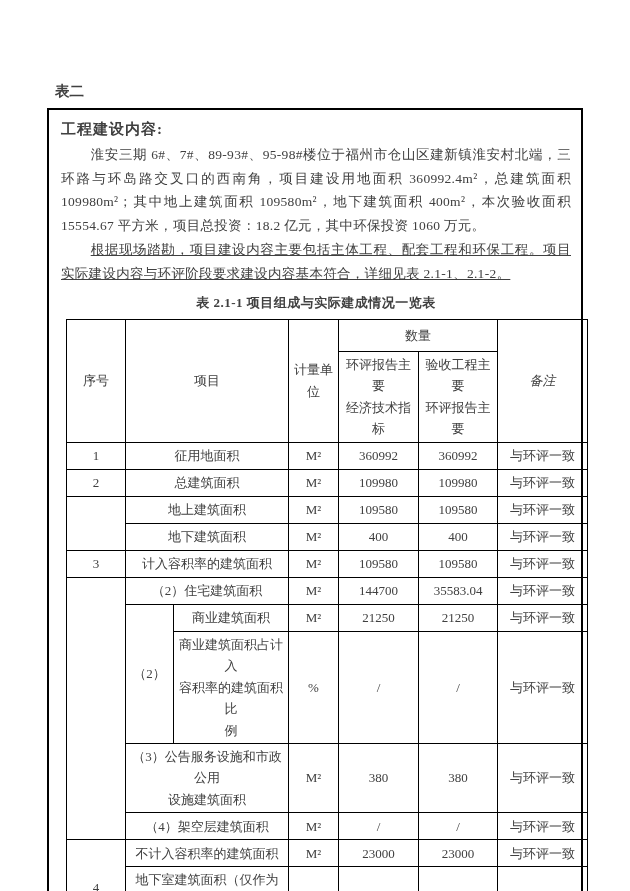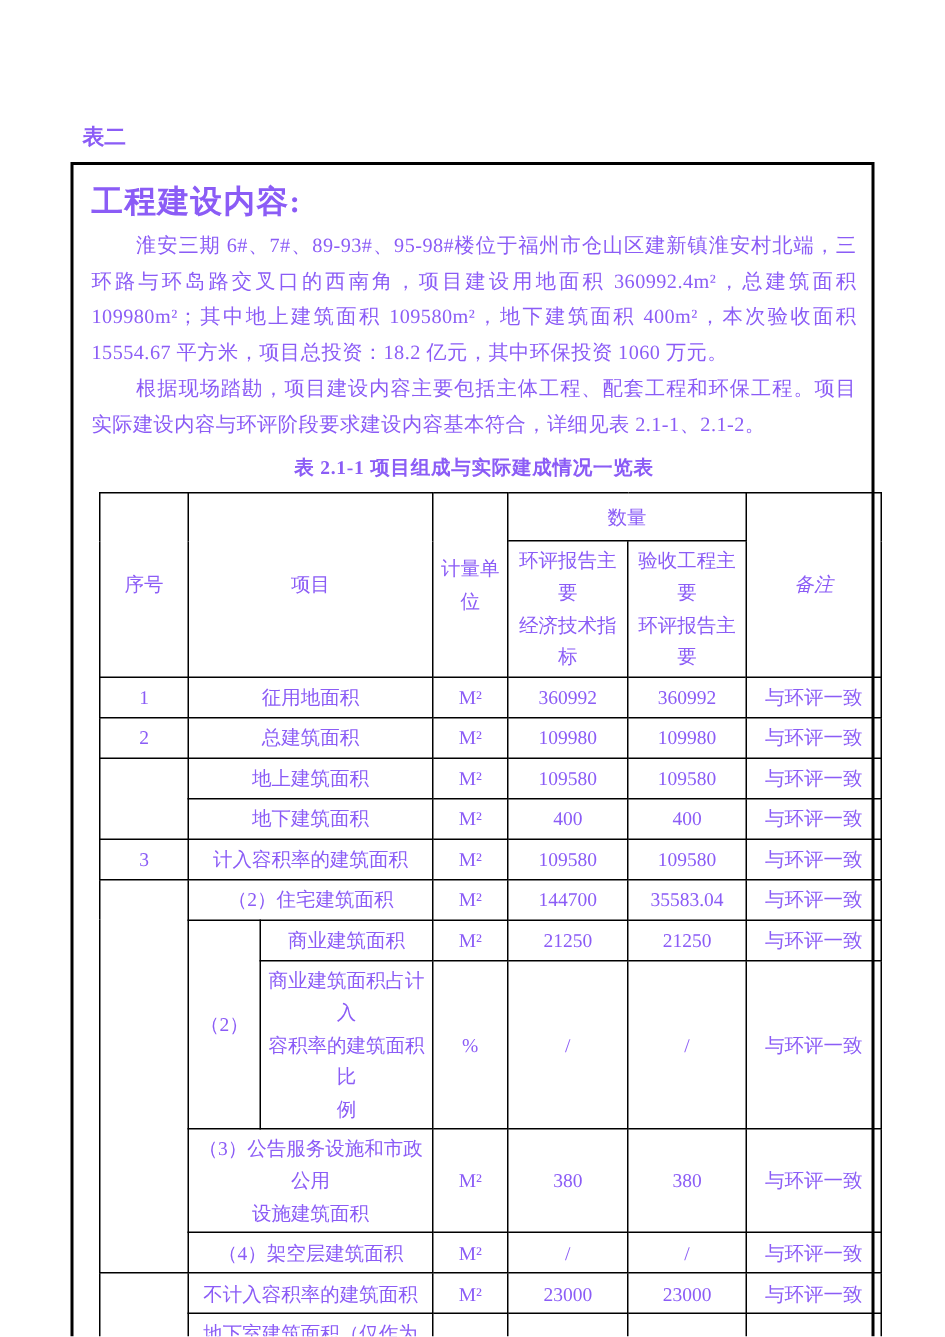--- a/index.html
+++ b/index.html
@@ -1,38 +1,38 @@
 <!DOCTYPE html>
 <html><head>
 <meta charset="utf-8">
 <style>
   * { margin:0; padding:0; box-sizing:border-box; }
   html,body { background:#ffffff; }
   .page {
     width:630px; height:891px; position:relative;
-    background:#ffffff; color:#8b5cf6;
+    background:#ffffff; color:#404040;
     font-family:"Liberation Serif","DejaVu Serif",serif;
     padding:82px 47px 0 47px;
     overflow:hidden;
   }
   .sheet-label {
     font-weight:bold; font-size:14.5px; padding-left:8px; margin-bottom:7px;
   }
   .content-box {
     border:2px solid #000;
   }
   .box-inner { padding:10px 10px 0 12px; }
   .section-heading {
-    font-weight:bold; font-size:21px; letter-spacing:1px; margin-bottom:4px;
+    font-weight:bold; font-size:15px; letter-spacing:1px; margin-bottom:4px;
   }
   .para {
     font-size:13.5px; line-height:23.5px; text-align:justify;
     text-indent:2.2em; letter-spacing:0.3px;
   }
-  .para + .para { margin-top:1px; }
+  .para + .para { margin-top:1px;text-decoration:underline; }
   .table-title {
     text-align:center; font-weight:bold; font-size:13px;
     margin:9px 0 7px 0; letter-spacing:0.5px;
   }
   table.project-table {
     border-collapse:collapse; table-layout:fixed; width:521px;
     margin-left:5px; font-size:13px;
   }
   .project-table th, .project-table td {
     border:1px solid #000; font-weight:normal; text-align:center;

